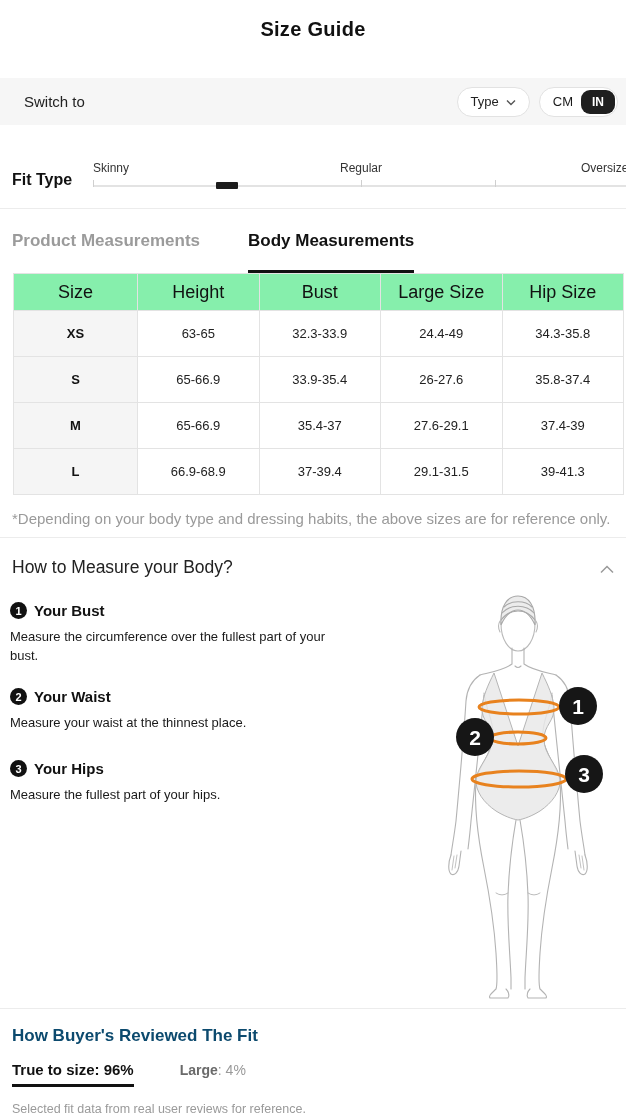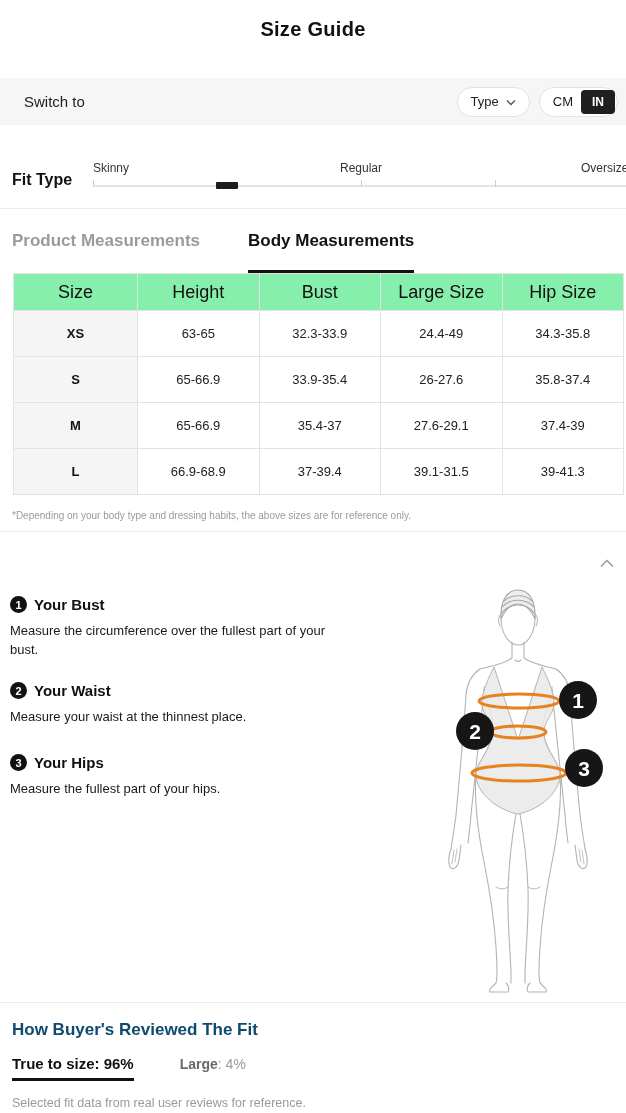--- a/index.html
+++ b/index.html
@@ -14,21 +14,21 @@
     padding:0 8px 0 24px; }
   .switch-label { flex:1; font-size:15px; color:#222; }
   .pill-btn { display:inline-flex; align-items:center; gap:7px; background:#fff;
     border:1px solid #e2e2e2; border-radius:16px; height:30px; padding:0 13px;
     font-size:13px; color:#222; margin-right:9px; cursor:pointer; }
   .chev { display:inline-block; }
   .unit-toggle { display:inline-flex; align-items:center; background:#fff;
     border:1px solid #e2e2e2; border-radius:16px; height:30px; padding:2px 2px 2px 0; cursor:pointer; }
   .unit-cm { font-size:13px; color:#1a1a1a; padding:0 8px 0 13px; }
   .unit-in { background:#1f1f1f; color:#fff; font-size:12px; font-weight:bold;
-    border-radius:4px; height:24px; display:inline-flex; align-items:center; padding:0 11px; }
+    border-radius:9px; height:24px; display:inline-flex; align-items:center; padding:0 11px; }
 
   
   .fit-section { position:relative; height:83px; }
   .fit-label { position:absolute; left:12px; top:46px; font-size:16px; font-weight:bold; color:#111; }
   .slider { position:absolute; left:93px; right:0; top:0; bottom:0; }
   .scale-label { position:absolute; top:36px; font-size:12px; color:#333; white-space:nowrap; }
   .scale-skinny { left:0; }
   .scale-regular { left:268px; transform:translateX(-50%); }
   .scale-oversized { right:-9px; }
   .track { position:absolute; top:60px; left:0; right:-2px; height:2px; background:#e3e3e3; }
@@ -45,21 +45,21 @@
   .tab.active { color:#111; border-bottom:3px solid #111; }
 
   
   table.size-table { border-collapse:collapse; margin-left:13px; width:611px; table-layout:fixed; }
   .size-table th, .size-table td { border:1px solid #e3e3e3; text-align:center; }
   .size-table th { height:37px; background:#86efac; font-size:18px; font-weight:normal; color:#111; }
   .size-table td { height:46px; font-size:13px; color:#222; }
   .size-table td.size-col { background:#f5f5f5; font-weight:bold; color:#111; }
   .col-size { width:124px; }
 
-  .footnote { margin:15px 12px 0; font-size:10px; color:#9a9a9a; }
+  .footnote { margin:15px 12px 0; font-size:15px; color:#9a9a9a; }
   .divider-a { margin-top:10px; }
 
   
   .measure-section { position:relative; height:470px; }
   .measure-title { position:absolute; top:19px; left:12px; font-size:17.5px;
     font-weight:normal; color:#222; }
   .collapse-btn { position:absolute; top:22px; right:12px; cursor:pointer; }
   .m-item { position:absolute; left:10px; width:340px; }
   .m-item-1 { top:64px; } .m-item-2 { top:150px; } .m-item-3 { top:222px; }
   .m-head { display:flex; align-items:center; gap:7px; }
@@ -159,31 +159,32 @@
       <td class="size-col">M</td>
       <td>65-66.9</td>
       <td>35.4-37</td>
       <td>27.6-29.1</td>
       <td>37.4-39</td>
     </tr>
     <tr>
       <td class="size-col">L</td>
       <td>66.9-68.9</td>
       <td>37-39.4</td>
-      <td>39.1-31.5</td>
+      <td>29.1-31.5</td>
       <td>39-41.3</td>
     </tr>
   </tbody>
 </table>
 
 <div class="footnote">*Depending on your body type and dressing habits, the above sizes are for reference only.</div>
 
 <div class="divider divider-a"></div>
 
 <div class="measure-section">
+  <div class="measure-title">How to Measure your Body?</div>
   <span class="collapse-btn">
     <svg width="14" height="9" viewBox="0 0 14 9">
         <polyline points="1,7.5 7,1.5 13,7.5" fill="none" stroke="#9a9a9a" stroke-width="1.5"></polyline>
       </svg>
   </span>
 
   <div class="m-item m-item-1">
     <div class="m-head">
       <span class="m-num">1</span>
       <span class="m-title">Your Bust</span>

